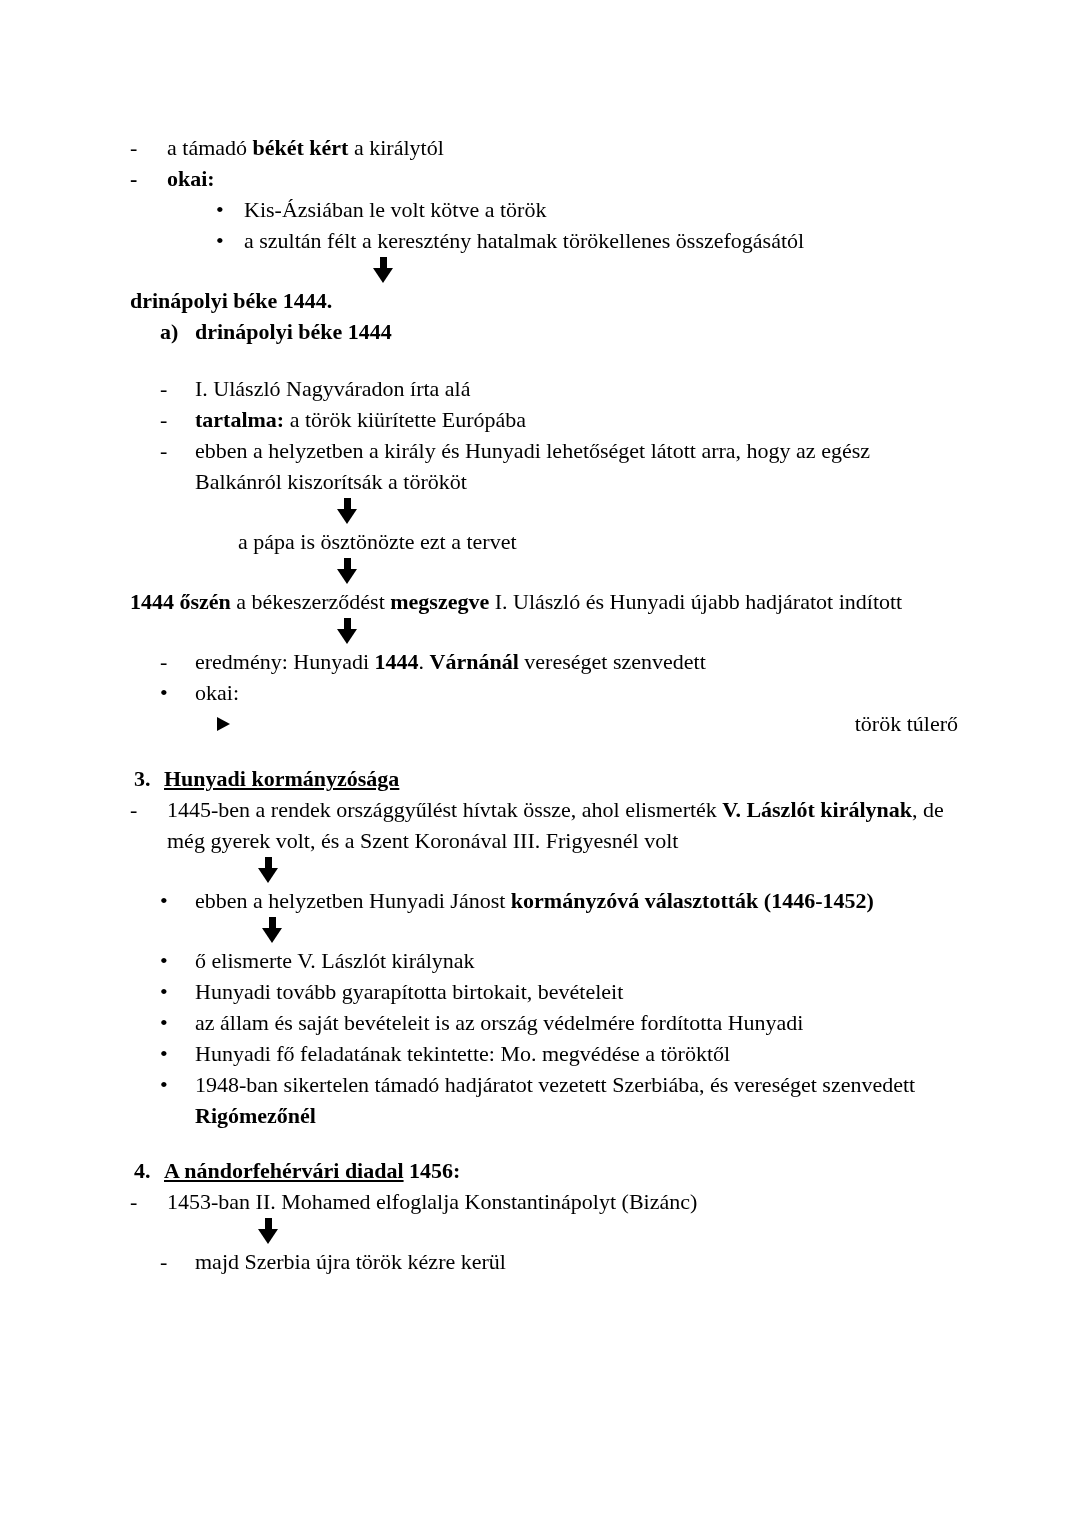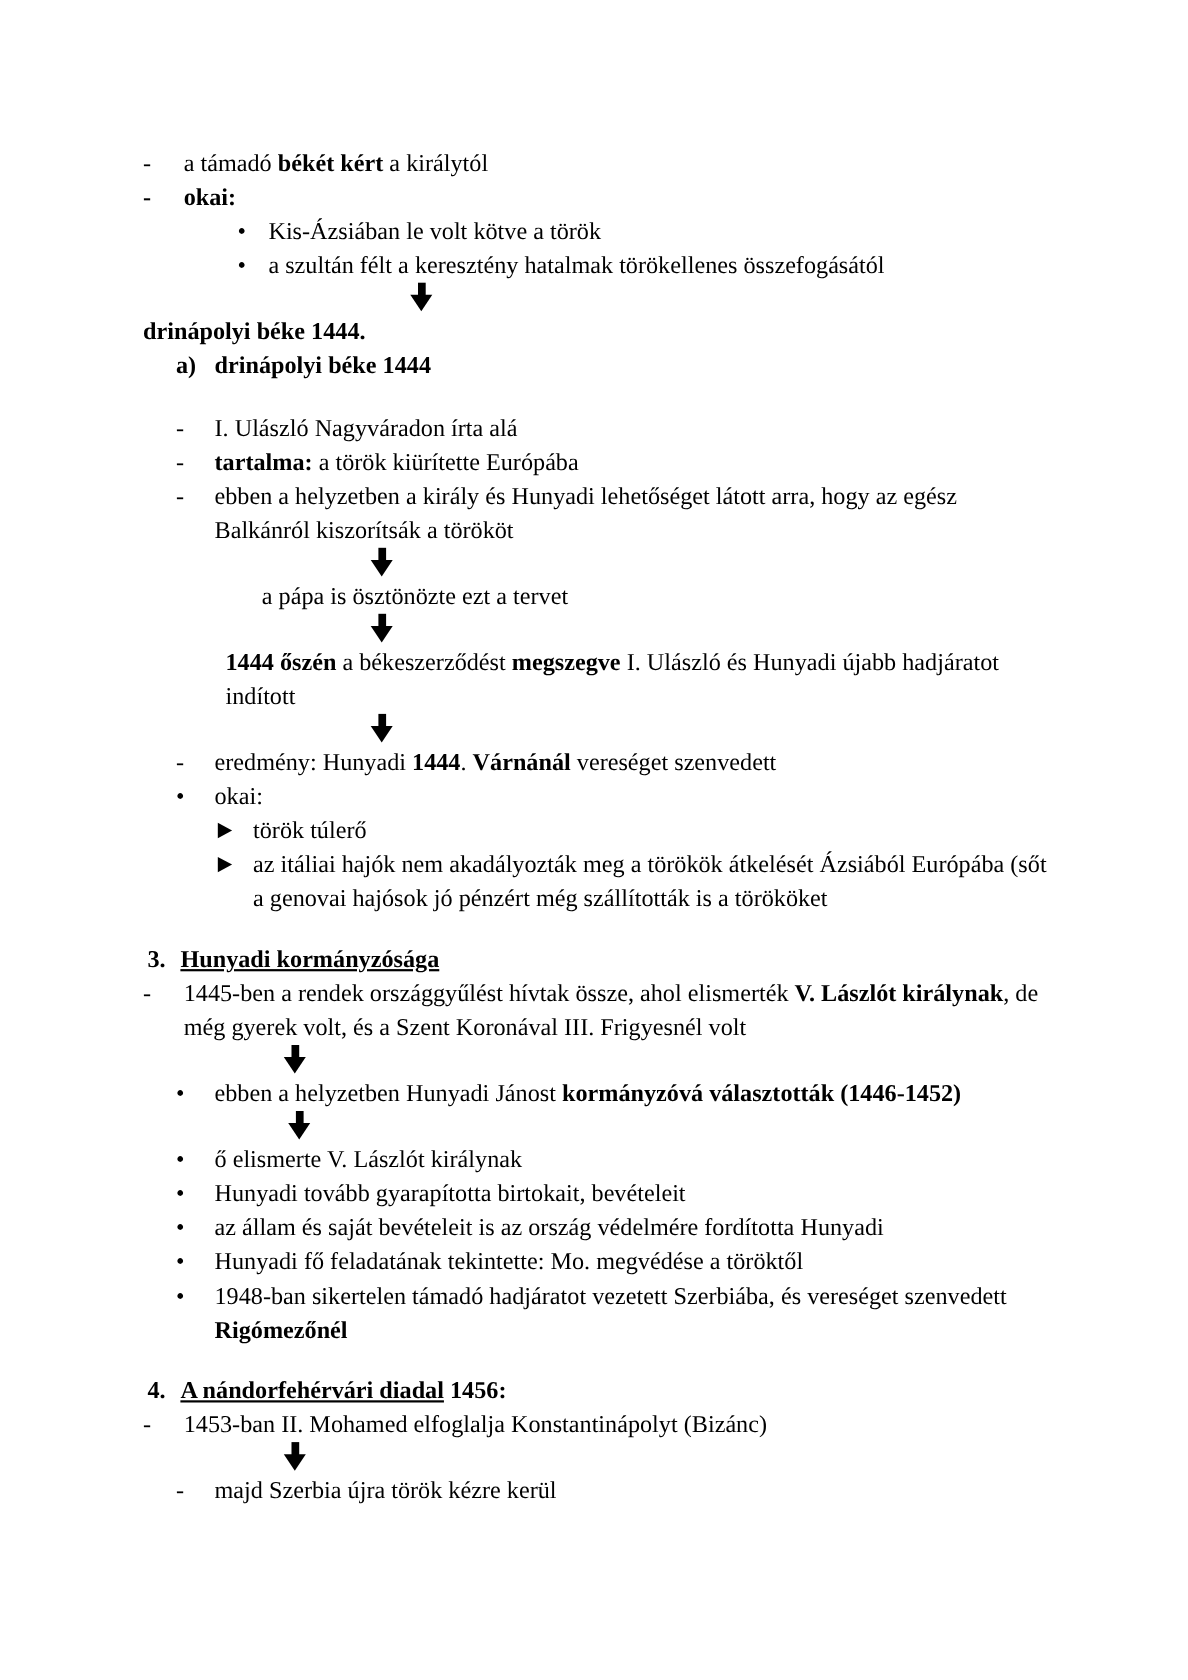--- a/index.html
+++ b/index.html
@@ -17,25 +17,25 @@
   .row { display:flex; align-items:flex-start; line-height:31px; }
   .marker { flex:0 0 auto; }
   .text { flex:1 1 auto; }
   b { font-weight:bold; }
   .u { text-decoration:underline; }
 
   
   .r0   { margin-left:0; }   .r0 > .marker   { width:37px; }
   .rA   { margin-left:30px; }.rA > .marker   { width:35px; }
   .rB   { margin-left:86px; }.rB > .marker   { width:28px; }
-  .rTri { margin-left:68px; }.rTri > .marker { width:32px; }
+  .rTri { margin-left:68px;text-align:right; }.rTri > .marker { width:32px; }
   .rNum { margin-left:4px; } .rNum > .marker { width:30px; font-weight:bold; }
   .rTitle { font-weight:bold; }
   .rP1  { margin-left:108px; }
-  .rP2  { margin-left:75px; }
+  .rP2  { }
   .bold-marker { font-weight:bold; }
 
   
   .arrow-row { height:27px; margin:1px 0; }
   .down-arrow { display:block; position:relative; width:20px; height:26px; }
   .down-arrow::before {
     content:""; position:absolute; left:7px; top:0;
     width:7px; height:13px; background:#000;
   }
   .down-arrow::after {
@@ -139,24 +139,20 @@
     <div class="row rA">
       <span class="marker">•</span>
       <span class="text"><span>okai:</span></span>
     </div>
 
     <div class="row rTri">
       <span class="marker"><span class="tri"></span></span>
       <span class="text"><span>török túlerő</span></span>
     </div>
 
-    <div class="row rTri">
-      <span class="marker"><span class="tri"></span></span>
-      <span class="text"><span>az itáliai hajók nem akadályozták meg a törökök átkelését Ázsiából Európába (sőt a genovai hajósok jó pénzért még szállították is a törököket</span></span>
-    </div>
 
 
     <div class="sp24"></div>
 
     <div class="row rNum">
       <span class="marker">3.</span>
       <span class="text"><b class="u">Hunyadi kormányzósága</b></span>
     </div>
 
     <div class="row r0">

